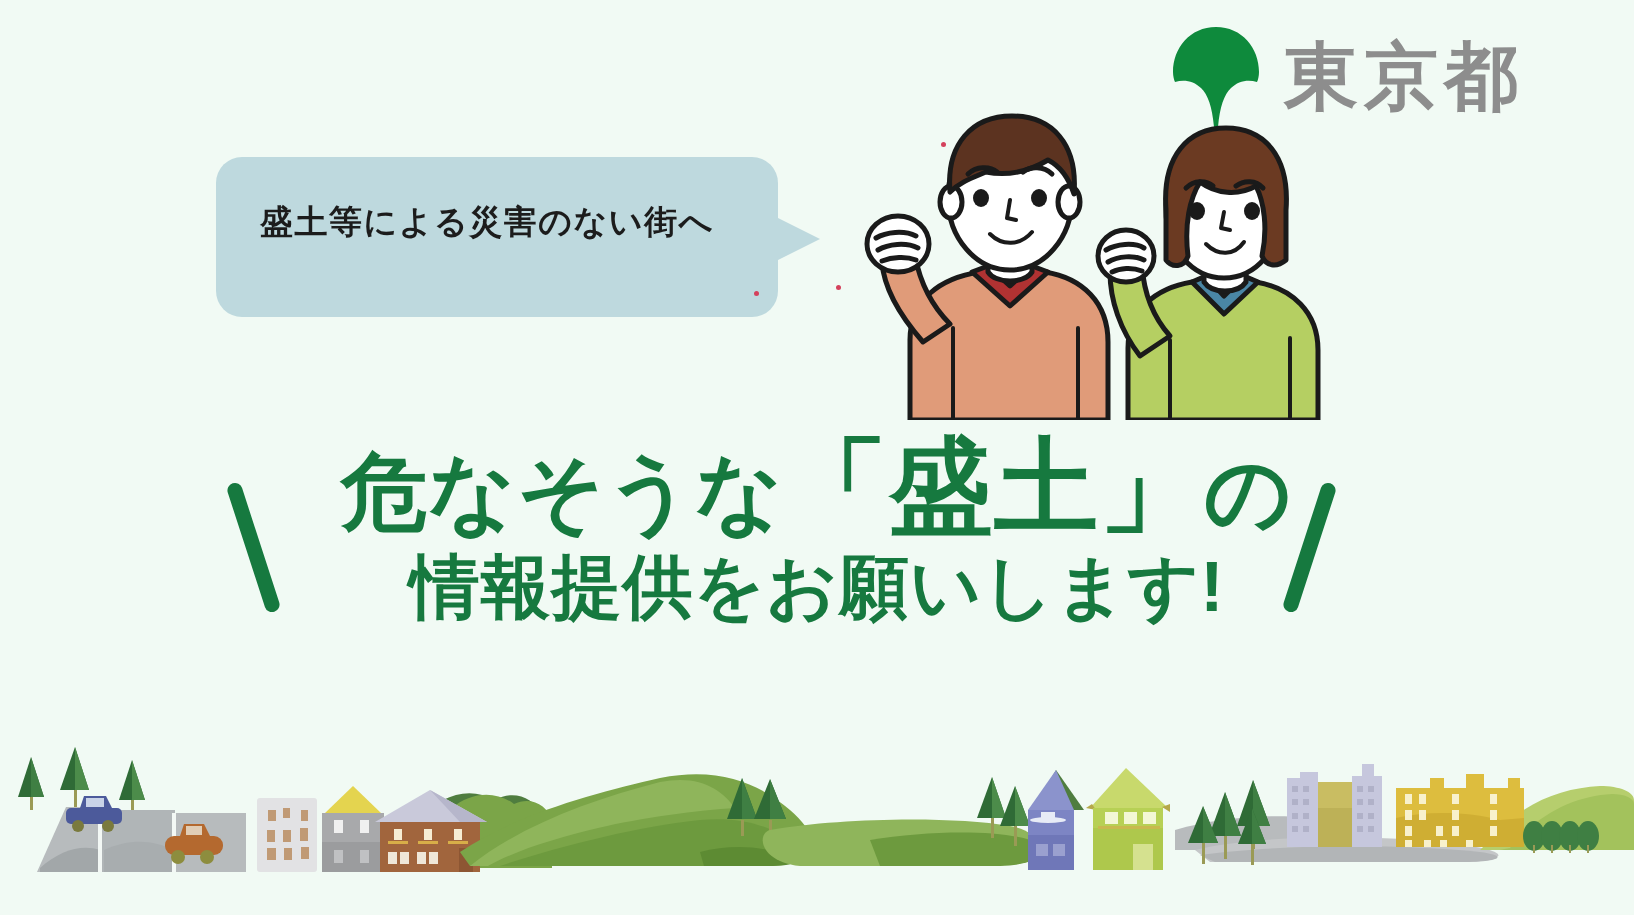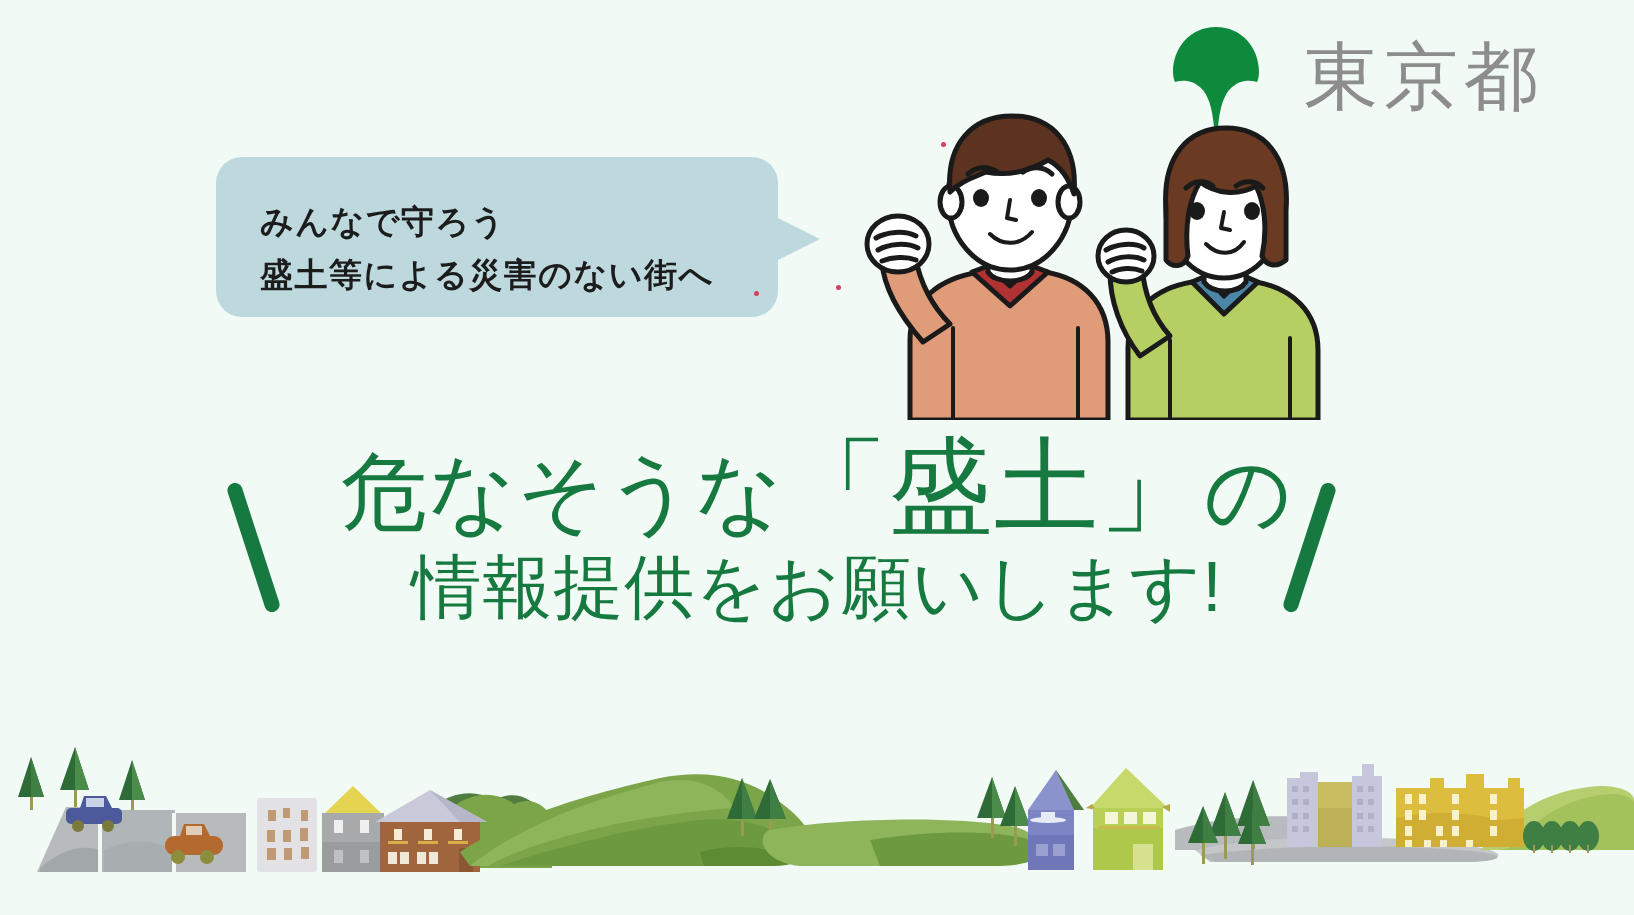--- a/index.html
+++ b/index.html
@@ -30,22 +30,21 @@
     align-items: center;
     gap: 22px;
   }
   #ginkgo-mark { width: 92px; height: 102px; flex: 0 0 auto; }
   #tokyo-wordmark {
     font-size: 74px;
     color: #8d8d8d;
     letter-spacing: 6px;
     line-height: 1;
     white-space: nowrap;
-    font-weight: 400;
-    margin-left: 20px;
+    font-weight: 700;
   }
 
   
   #speech-bubble {
     position: absolute;
     left: 216px;
     top: 157px;
     width: 562px;
     height: 160px;
     background: #bed9de;
@@ -72,21 +71,21 @@
   }
 
   
   #headline {
     position: absolute;
     left: 0;
     top: 430px;
     width: 1634px;
     text-align: center;
     color: #16793f;
-    font-weight: normal;
+    font-weight: bold;
     line-height: 1.08;
     letter-spacing: 1px;
   }
   #headline-line-1 { font-size: 86px; white-space: nowrap; }
   #headline-line-2 { font-size: 70px; white-space: nowrap; margin-top: 8px; }
   .emph { font-size: 104px; }
 
   .slash {
     position: absolute;
     width: 15px;
@@ -108,21 +107,20 @@
 <div id="poster">
 
   <div id="tokyo-logo">
     <svg id="ginkgo-mark" viewBox="0 0 92 102">
       <path d="M46 1 C 20 1 3 22 3 46 C 3 50 4 54 5 56 C 14 53 24 55 31 62 C 38 69 42 80 44 101 L 48 101 C 50 80 54 69 61 62 C 68 55 78 53 87 56 C 88 54 89 50 89 46 C 89 22 72 1 46 1 Z" fill="#0e8a3c"></path>
     </svg>
     <div id="tokyo-wordmark">東京都</div>
   </div>
 
   <div id="speech-bubble">
-    <div class="bubble-line">みんなで守ろう</div>
     <div class="bubble-line">盛土等による災害のない街へ</div>
   </div>
   <div id="speech-bubble-tail"></div>
 
   <div class="dot" style="left:941px;  top:142px;"></div>
   <div class="dot" style="left:836px;  top:285px;"></div>
   <div class="dot" style="left:1087px; top:381px;"></div>
   <div class="dot" style="left:754px;  top:291px;"></div>
   <div class="dot" style="left:1044px; top:269px;"></div>
 

